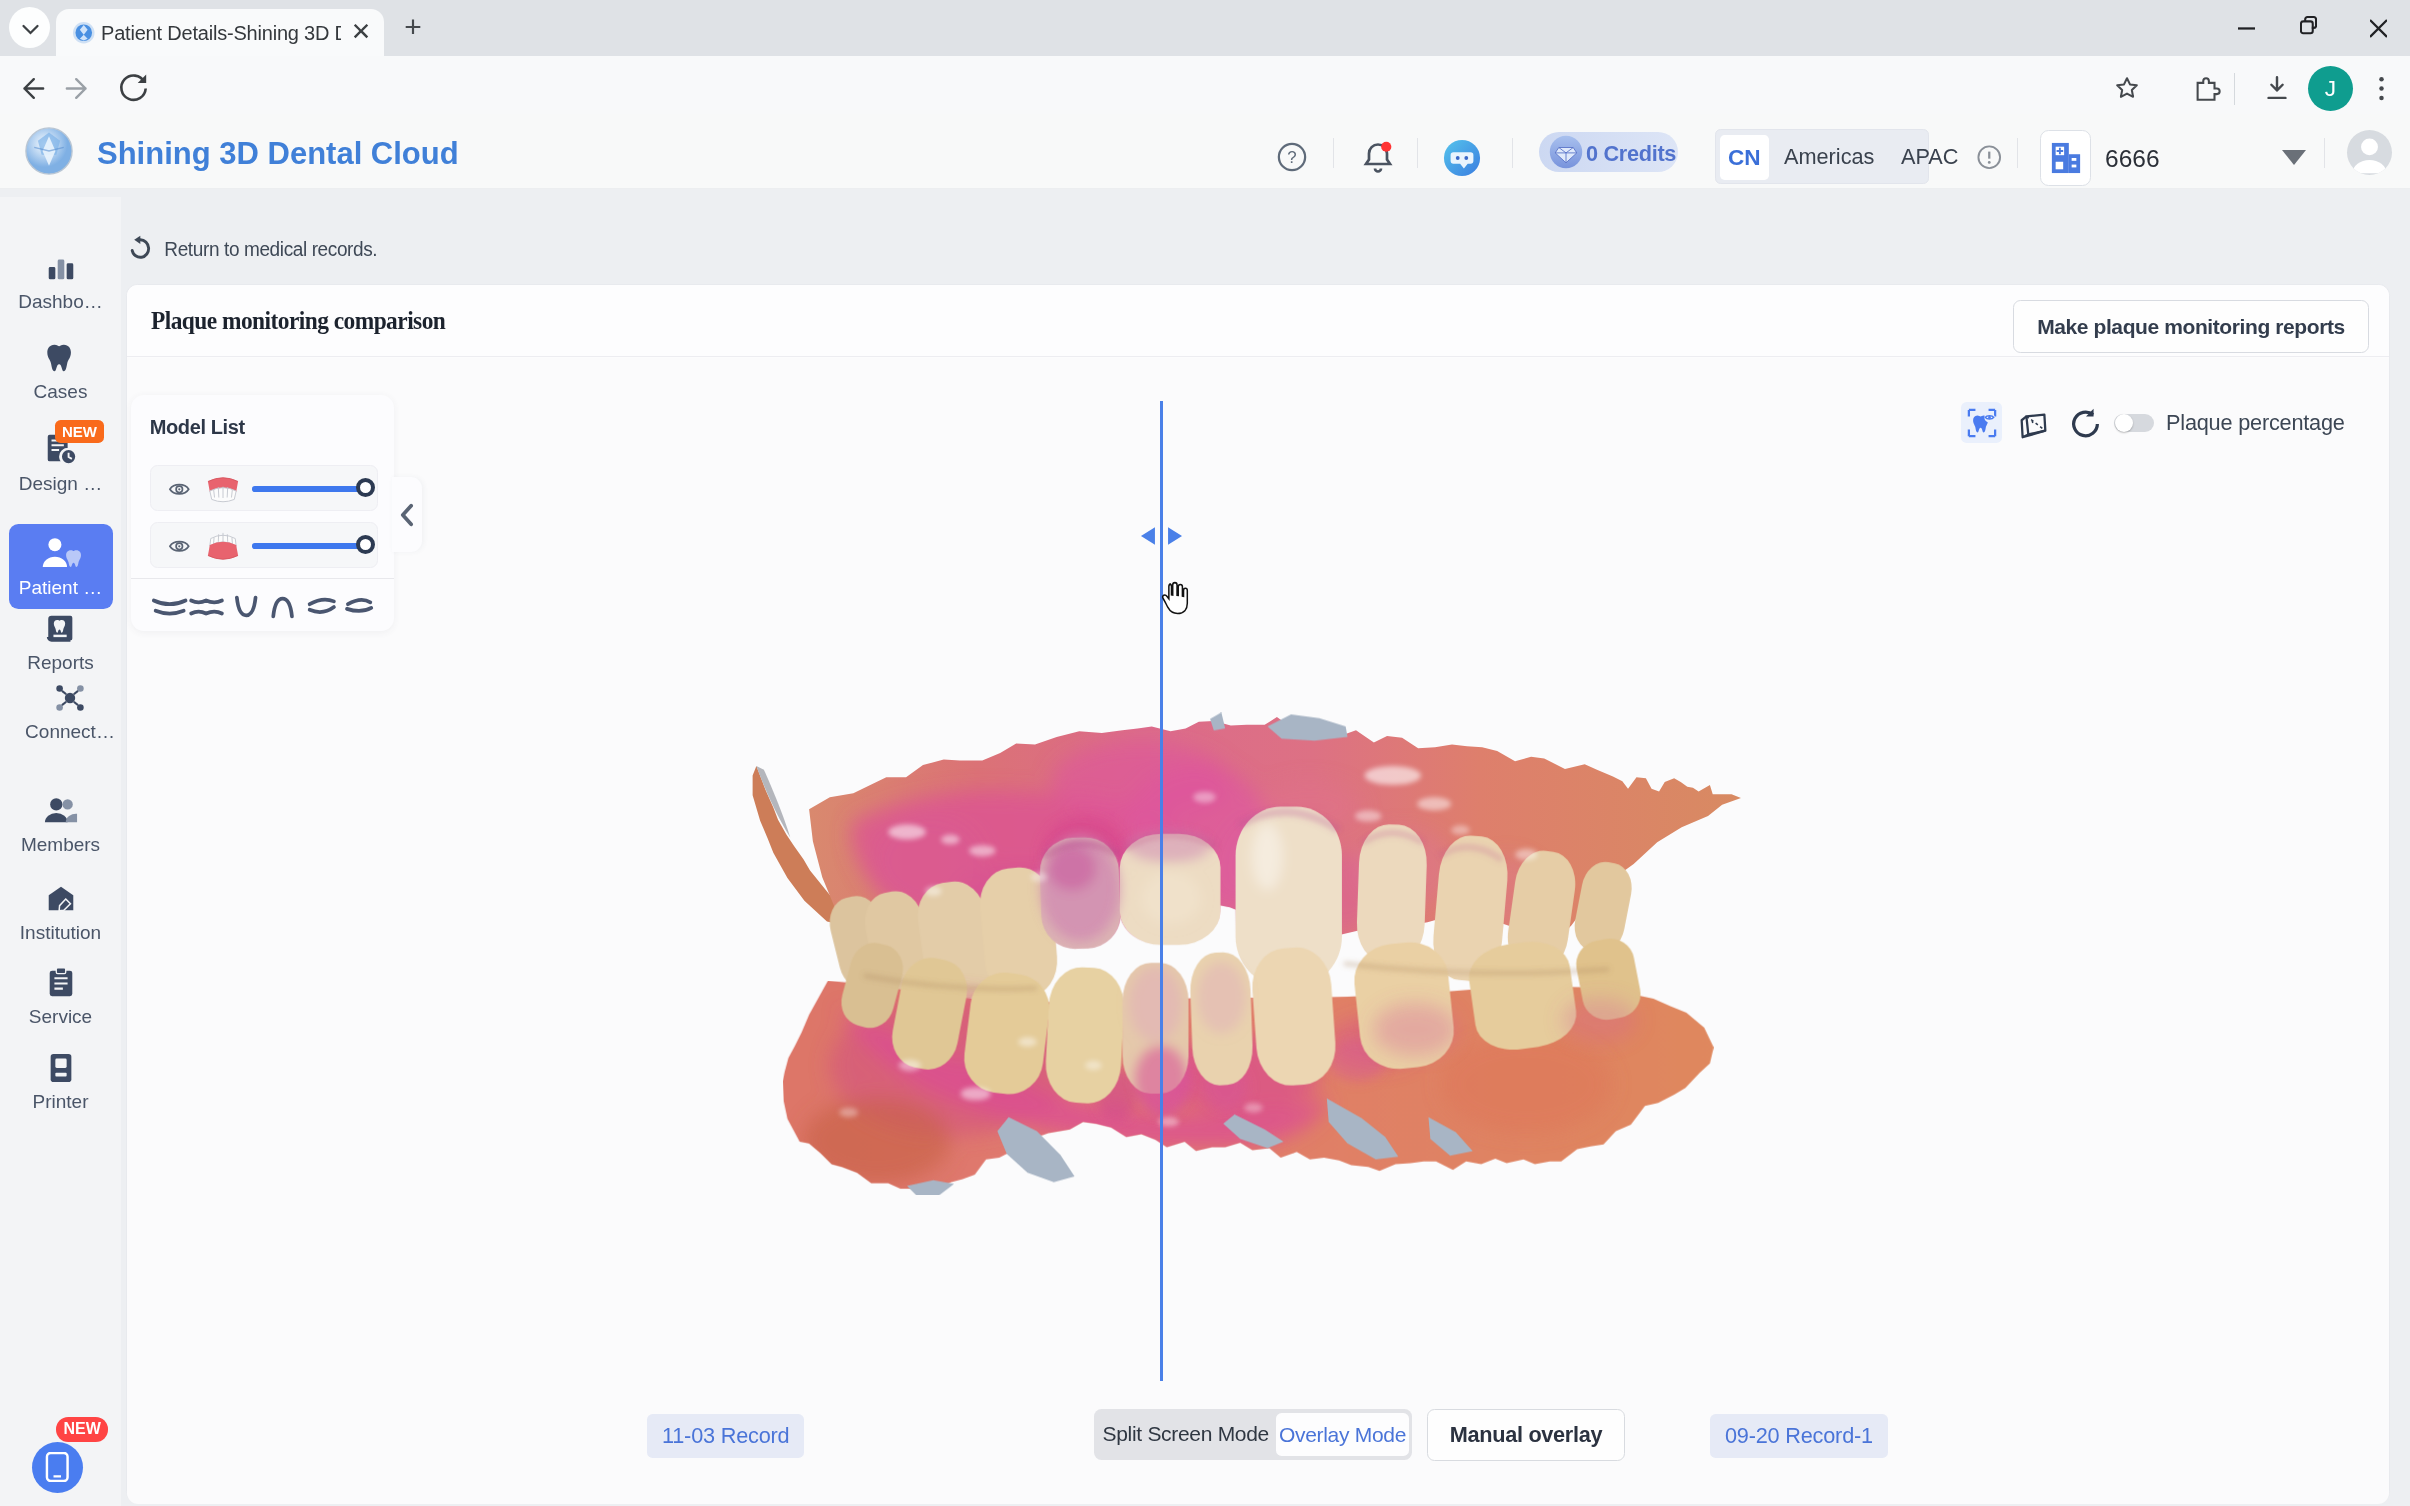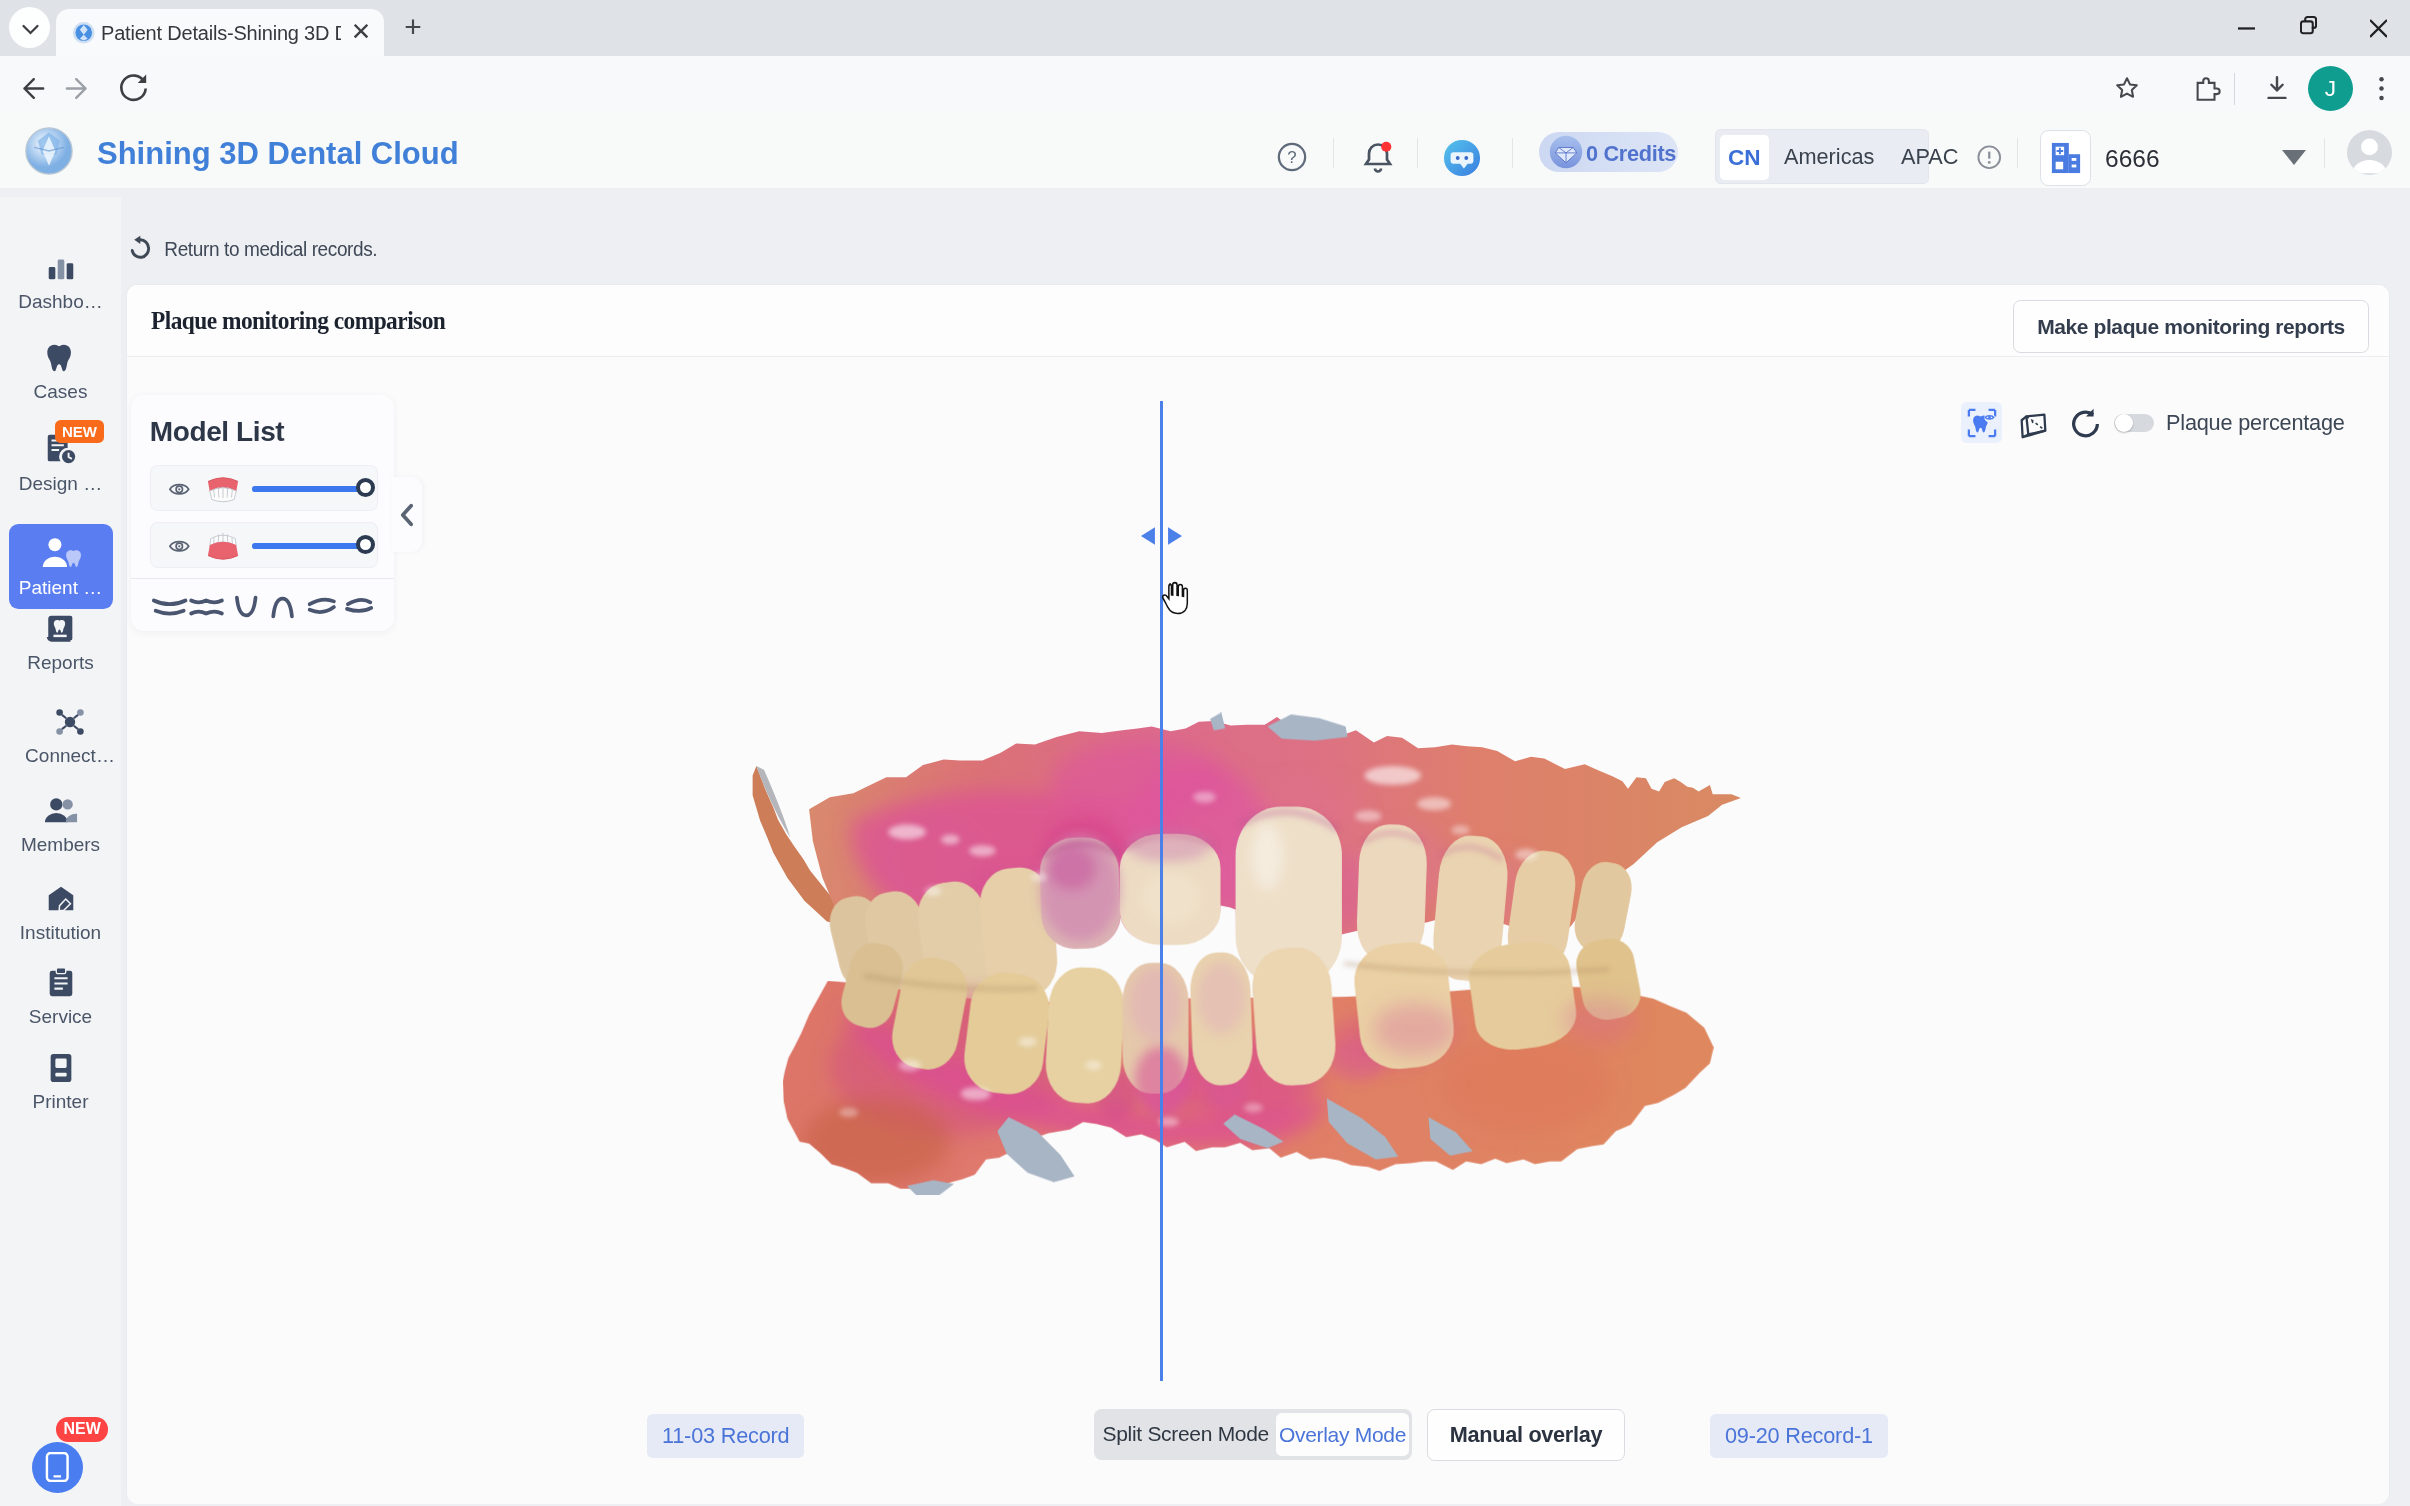--- a/index.html
+++ b/index.html
@@ -51,21 +51,21 @@
 
 #retrow { position:absolute; left:127px; top:234px; height:30px; color:#3e4856; font-size:20px; letter-spacing:-0.4px; white-space:nowrap; transform:scaleX(.95); transform-origin:0 0; }
 #card { position:absolute; left:126px; top:284px; width:2264px; height:1219px; background:#fcfcfd; border-radius:11.3px; border:0.9px solid #e8eaee; }
 #cardhead { position:absolute; left:0; top:0; width:2262px; height:72px; background:#fdfdfe; border-bottom:0.9px solid #ededf1; border-radius:11.3px 11.3px 0 0;}
 #ptitle { position:absolute; left:23.5px; top:21px; font-family:"Liberation Serif", serif; font-weight:bold; font-size:26px; color:#1c232e; letter-spacing:-0.6px; transform:scaleX(.90); transform-origin:0 0; }
 #mkbtn { position:absolute; left:1886px; top:15px; width:356px; height:53px; background:#fefefe; border:0.9px solid #d8dbe1; border-radius:7.5px; font-size:21px; font-weight:bold; color:#333d4d; line-height:51px; text-align:center; letter-spacing:-0.4px; }
 #viewport { position:absolute; left:0; top:73px; width:2262px; height:1146px; background:#fbfbfc; border-radius:0 0 11.3px 11.3px; }
 
 
 #mpanel { position:absolute; left:3.8px; top:37px; width:263px; height:236px; background:#fcfcfe; border-radius:13px; box-shadow:0 1.9px 7.5px rgba(60,70,90,.06); }
-#mpanel h3 { position:absolute; left:19px; top:21px; font-size:28px; color:#2d3748; font-weight:bold; letter-spacing:-0.4px; }
+#mpanel h3 { position:absolute; left:19px; top:21px; font-size:20px; color:#2d3748; font-weight:bold; letter-spacing:-0.4px; }
 .mrow { position:absolute; left:19px; width:228px; height:46px; background:#f6f7f9; border:0.9px solid #eeeef3; border-radius:7.5px; }
 .mrow .eye { position:absolute; left:17px; top:12.2px; }
 .mrow .thumb { position:absolute; left:52px; top:7.5px; }
 .mrow .track { position:absolute; left:101px; top:20px; width:118px; height:5.6px; border-radius:2.8px; background:#3e78ee; }
 .mrow .knob { position:absolute; left:205px; top:12.2px; width:19px; height:19px; border-radius:50%; background:#fff; border:4.2px solid #2c3a52; }
 #mdiv { position:absolute; left:0px; top:183px; width:263px; height:0.9px; background:#e8e8ec; }
 #vicons { position:absolute; left:17px; top:198px; width:230px; height:28px; }
 #collapse { position:absolute; left:265px; top:119px; width:30px; height:75px; background:#fcfcfe; border-radius:0 11.3px 11.3px 0; box-shadow:1.9px 0 5.6px rgba(60,70,90,.05); }
 #collapse svg { position:absolute; left:4.7px; top:24.5px; }
 
@@ -252,21 +252,21 @@
         <circle cx="16" cy="10" r="7" fill="#fff"></circle>
         <path d="M3 34 a13 11 0 0 1 26 0 z" fill="#fff"></path>
         <path d="M33 16 c-3.4 0 -5 2.6 -5 5.2 c0 4 2 5 2.7 8 c.4 2 .8 4.8 2.3 4.8 c1.4 0 1.2 -4.5 3 -4.5 c1.8 0 1.6 4.5 3 4.5 c1.5 0 1.9 -2.8 2.3 -4.8 c.7 -3 2.7 -4 2.7 -8 c0 -2.6 -1.6 -5.2 -5 -5.2 c-1.6 0 -2.4 .8 -3 .8 c-.6 0 -1.4 -.8 -3 -.8 z" fill="#b9c8f8"></path>
       </svg>Patient …</div>
   <div class="sbitem" style="top:415px;"><svg width="34" height="34" viewBox="0 0 36 36">
         <path d="M8 4 h20 a2 2 0 0 1 2 2 v22 a2 2 0 0 1 -2 2 h-20 a3.5 3.5 0 0 1 -3.5 -3.5 v-19 A3.5 3.5 0 0 1 8 4 z" fill="#3d4a63"></path>
         <path d="M4.5 26.5 a3.5 3.5 0 0 0 3.5 3.5 h20" fill="none" stroke="#3d4a63" stroke-width="3"></path>
         <path d="M14 8.5 c-2.4 0 -3.6 1.9 -3.6 3.8 c0 2.9 1.4 3.6 1.9 5.8 c.3 1.7 .6 3.9 1.7 3.9 c1.1 0 .9 -3.6 2.4 -3.6 c1.5 0 1.3 3.6 2.4 3.6 c1.1 0 1.4 -2.2 1.7 -3.9 c.5 -2.2 1.9 -2.9 1.9 -5.8 c0 -1.9 -1.2 -3.8 -3.6 -3.8 c-1.4 0 -1.9 .7 -2.4 .7 c-.5 0 -1 -.7 -2.4 -.7 z" fill="#f3f4f6"></path>
         <rect x="10" y="24" width="14" height="2.6" fill="#f3f4f6"></rect>
       </svg>Reports</div>
-  <div class="sbitem" style="top:508px;padding-left:19px;"><svg width="34" height="34" viewBox="0 0 36 36">
+  <div class="sbitem" style="top:484px;padding-left:19px;"><svg width="34" height="34" viewBox="0 0 36 36">
         <g fill="#3d4a63">
           <circle cx="18" cy="18" r="5.5"></circle>
           <circle cx="7" cy="8" r="3.5"></circle>
           <circle cx="29" cy="8" r="3.5" fill="#8591a5"></circle>
           <circle cx="7" cy="28" r="3.5" fill="#8591a5"></circle>
           <circle cx="29" cy="28" r="3.5"></circle>
         </g>
         <g stroke="#3d4a63" stroke-width="2.2">
           <line x1="9.5" y1="10.5" x2="14" y2="14"></line>
           <line x1="26.5" y1="10.5" x2="22" y2="14"></line>

